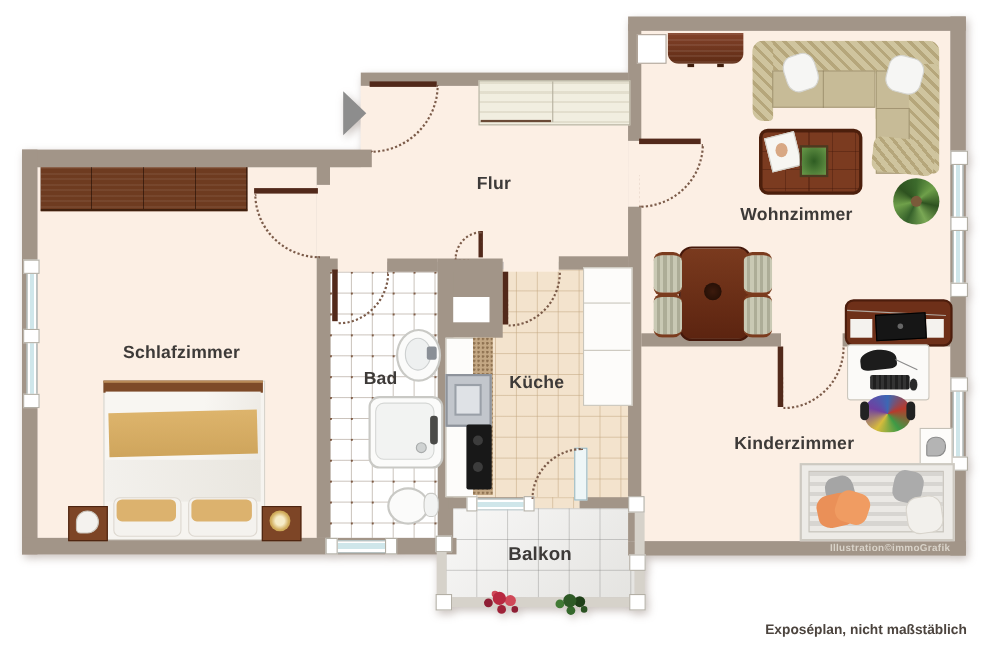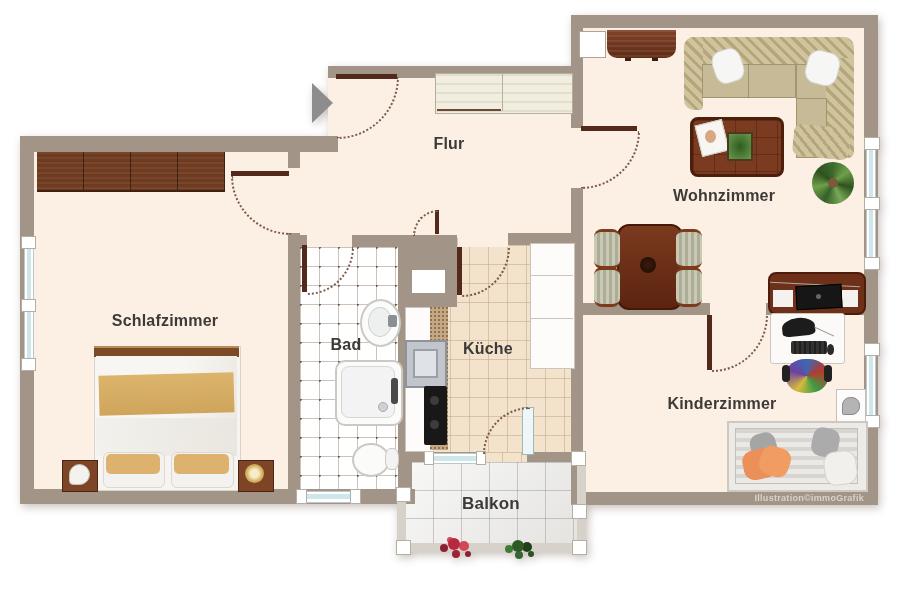--- a/index.html
+++ b/index.html
@@ -260,22 +260,23 @@
   <div class="abs arc arc-br" style="left:581px;top:131px;width:57px;height:56px;"></div>
 
   <div class="abs leaf" style="left:707px;top:315px;width:5px;height:55px;"></div>
   <div class="abs arc arc-br" style="left:712px;top:315px;width:54px;height:55px;"></div>
 
   <div class="abs leaf-balcony" style="left:522px;top:407px;width:10px;height:46px;"></div>
   <div class="abs arc arc-tl" style="left:483px;top:407px;width:45px;height:45px;"></div>
 
   <div class="abs room-label" style="left:165px;top:321px;">Schlafzimmer</div>
   <div class="abs room-label" style="left:346px;top:345px;">Bad</div>
-  <div class="abs room-label" style="left:449px;top:144px;">Flur</div>
+  <div class="abs room-label" style="left:449px;top:168px;">Flur</div>
   <div class="abs room-label" style="left:488px;top:349px;">Küche</div>
   <div class="abs room-label" style="left:724px;top:196px;">Wohnzimmer</div>
   <div class="abs room-label" style="left:722px;top:404px;">Kinderzimmer</div>
   <div class="abs room-label" style="left:491px;top:504px;font-size:17px;">Balkon</div>
 
   <div class="abs credit" style="right:36px;top:493px;">Illustration©immoGrafik</div>
  </div>
 
+ <div class="abs disclaimer" style="right:21px;top:565px;">Exposéplan, nicht maßstäblich</div>
 </div>
 
 </body></html>

